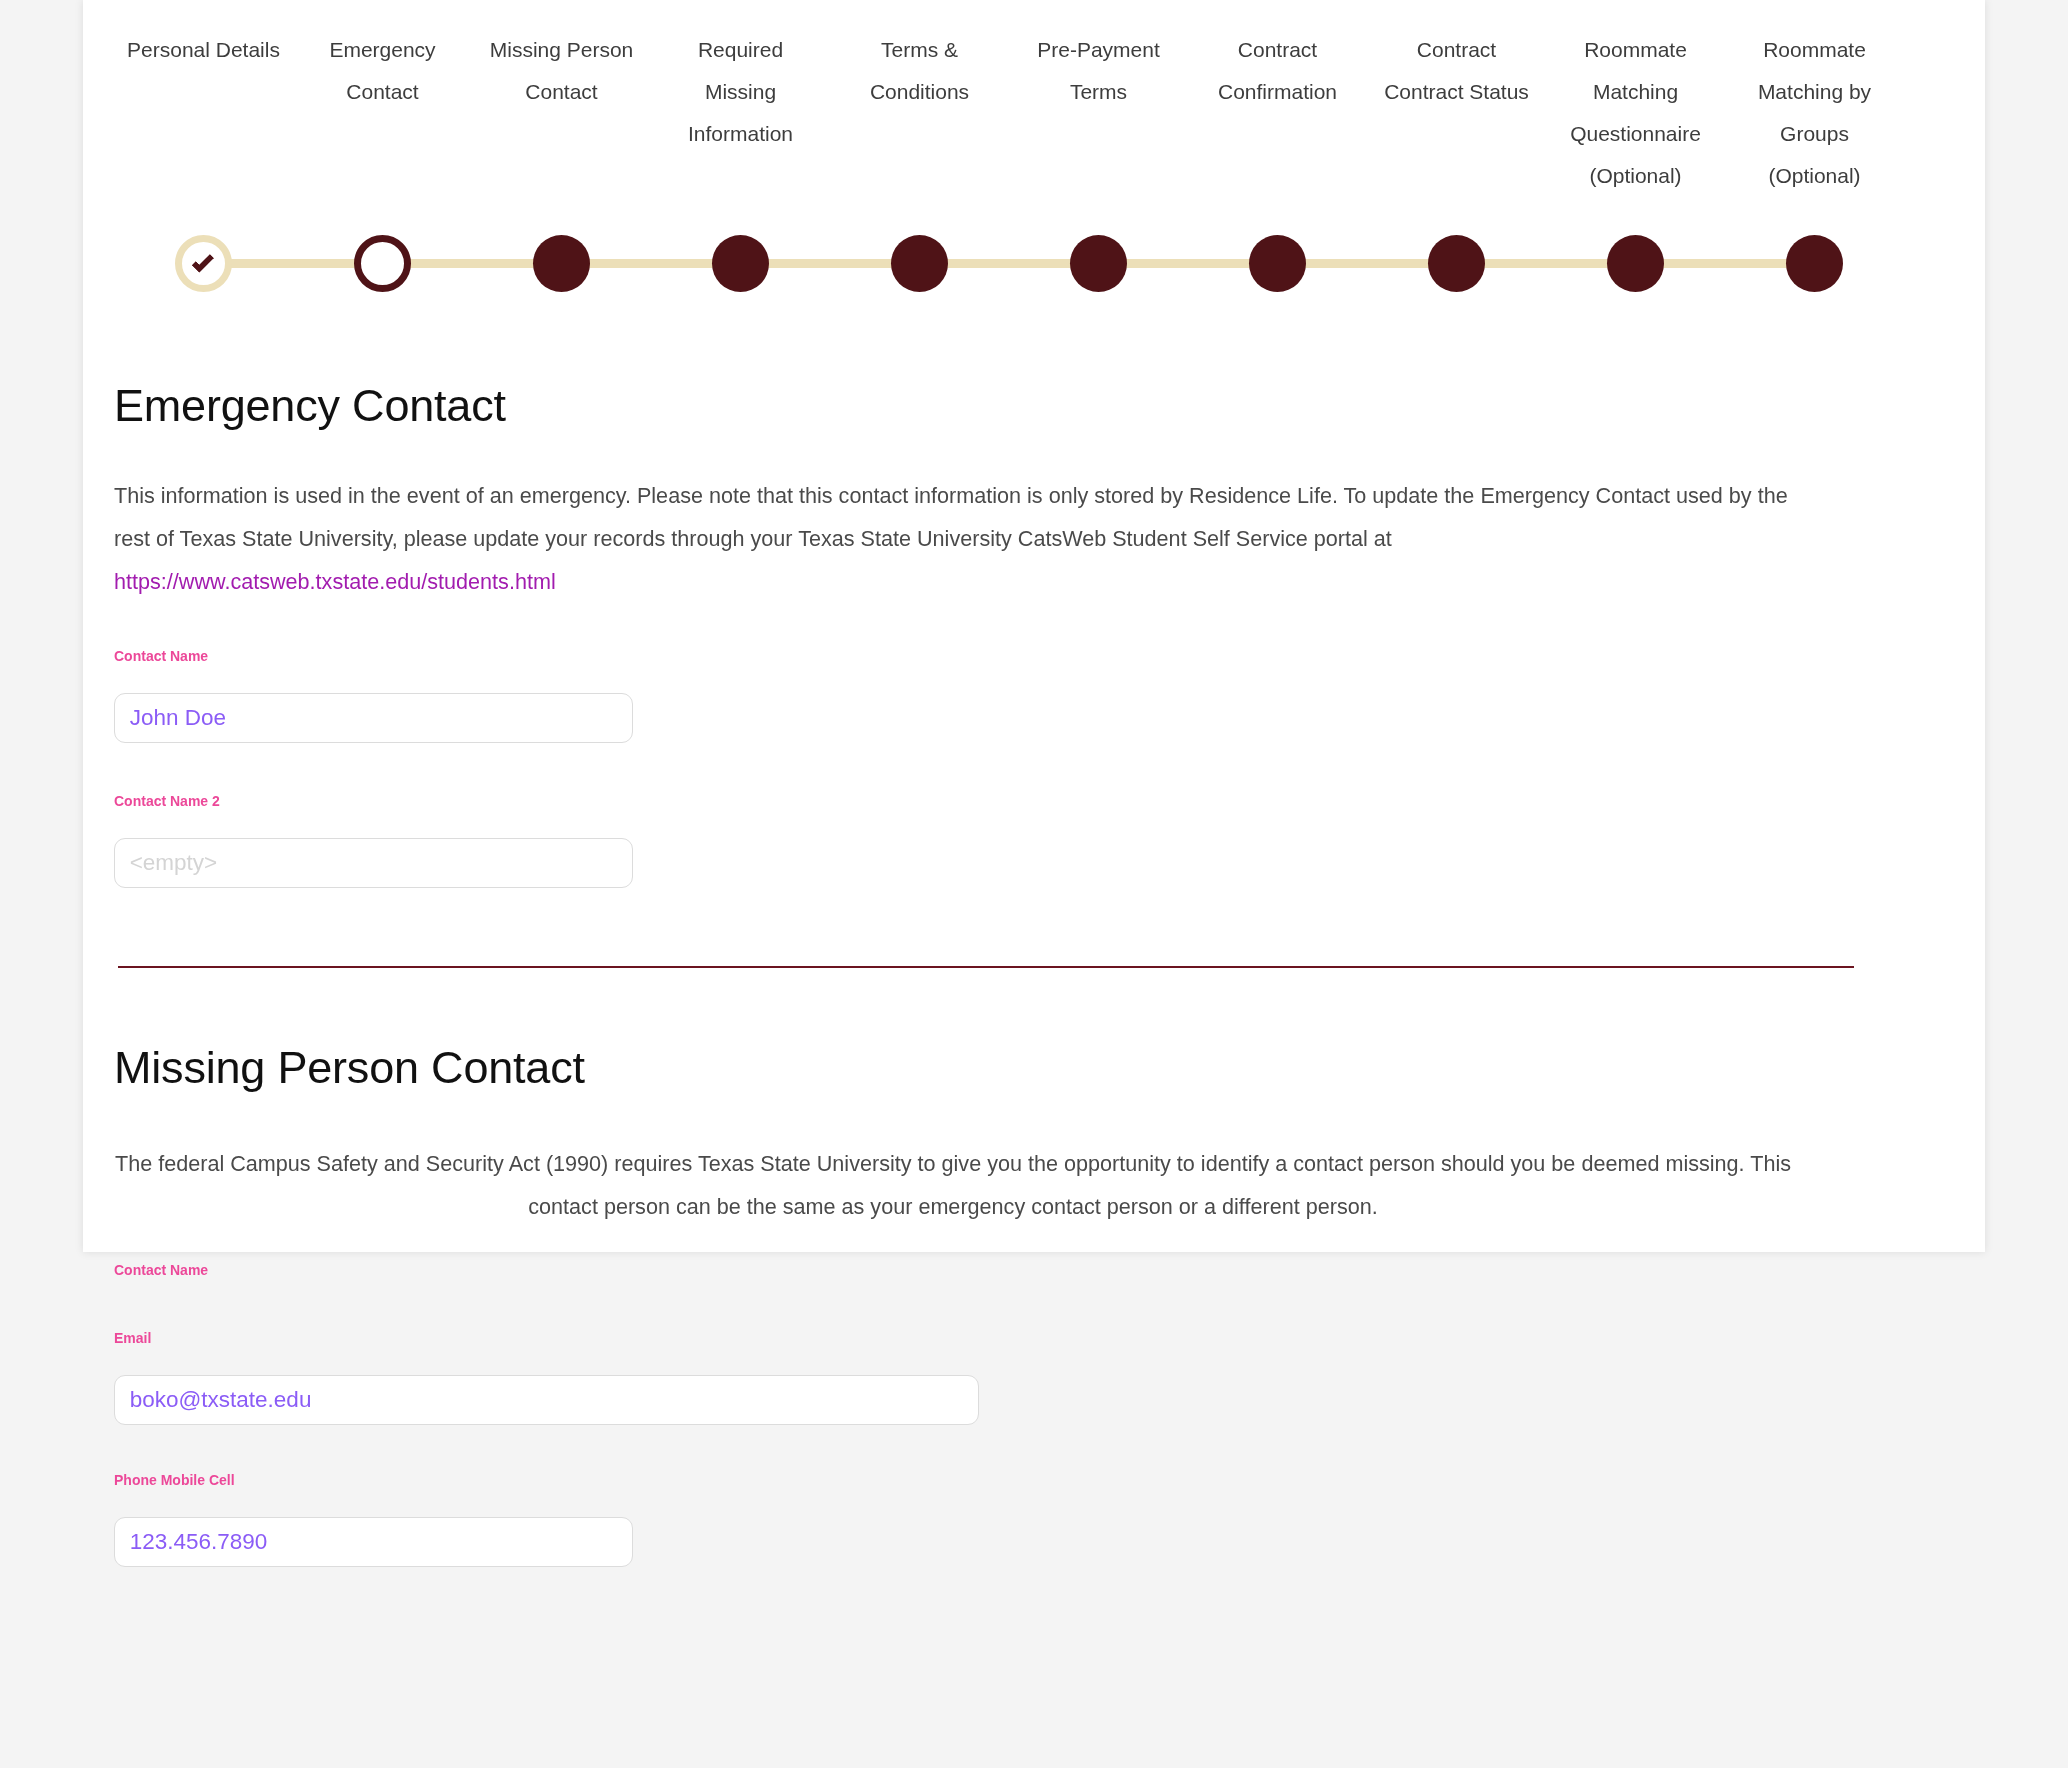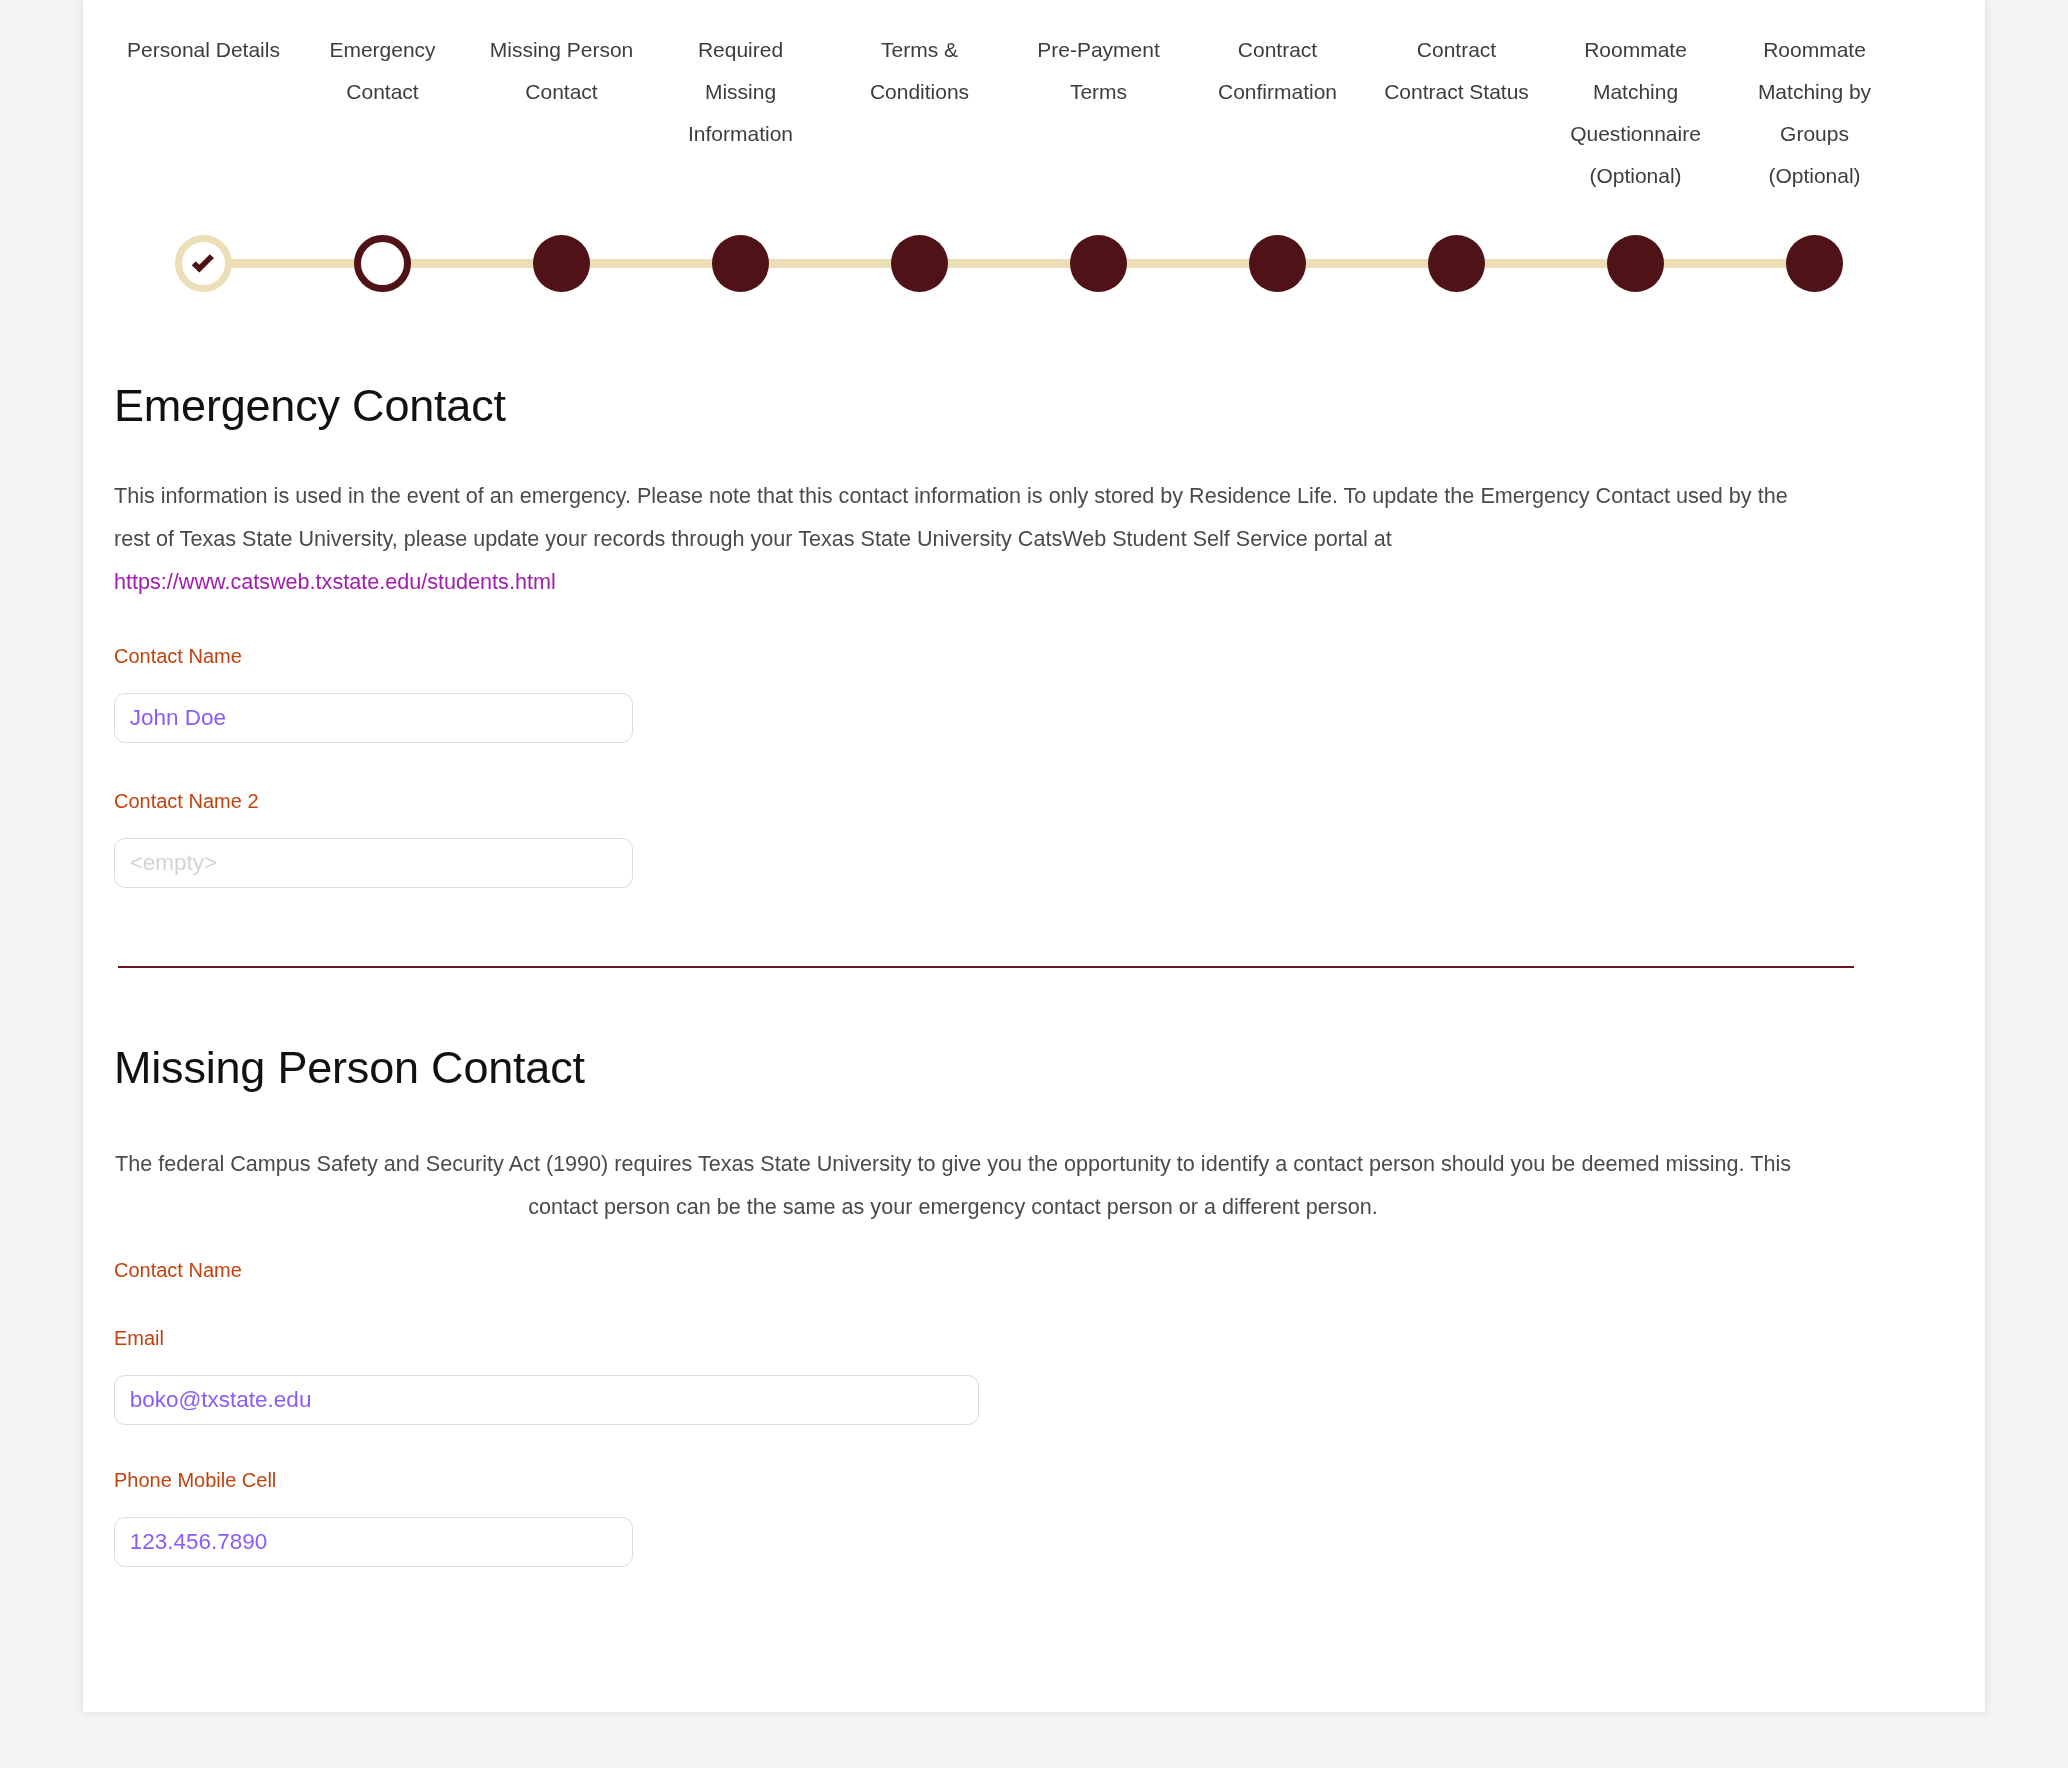--- a/index.html
+++ b/index.html
@@ -20,21 +20,21 @@
   .page-backdrop {
     position: absolute;
     inset: 0;
     background: #f4f4f4;
   }
   .page-card {
     position: absolute;
     left: 83px;
     top: 0;
     width: 1902px;
-    height: 1712px;
+    height: 1252px;
     background: #ffffff;
     box-shadow: 0 0 8.6px rgba(0,0,0,0.10);
   }
 
   .inner {
     position: relative;
     width: 100%;
     height: 100%;
   }
 
@@ -155,24 +155,24 @@
   a.inline-link {
     color: #a21caf;
     text-decoration: none;
   }
 
   .field {
     margin-top: 0;
   }
   .field-label {
     display: block;
-    font-size: 20px;
-    color: #c2410c;
+    font-size: 14px;
+    color: #ec4899;
     line-height: 26px;
-    font-weight: 400;
+    font-weight: 700;
   }
   .field-input {
     display: block;
     margin-top: 24px;
     height: 50px;
     border: 0.9px solid #dcdcdc;
     border-radius: 11px;
     background: #ffffff;
     font-family: "Liberation Sans", sans-serif;
     font-size: 22.5px;

